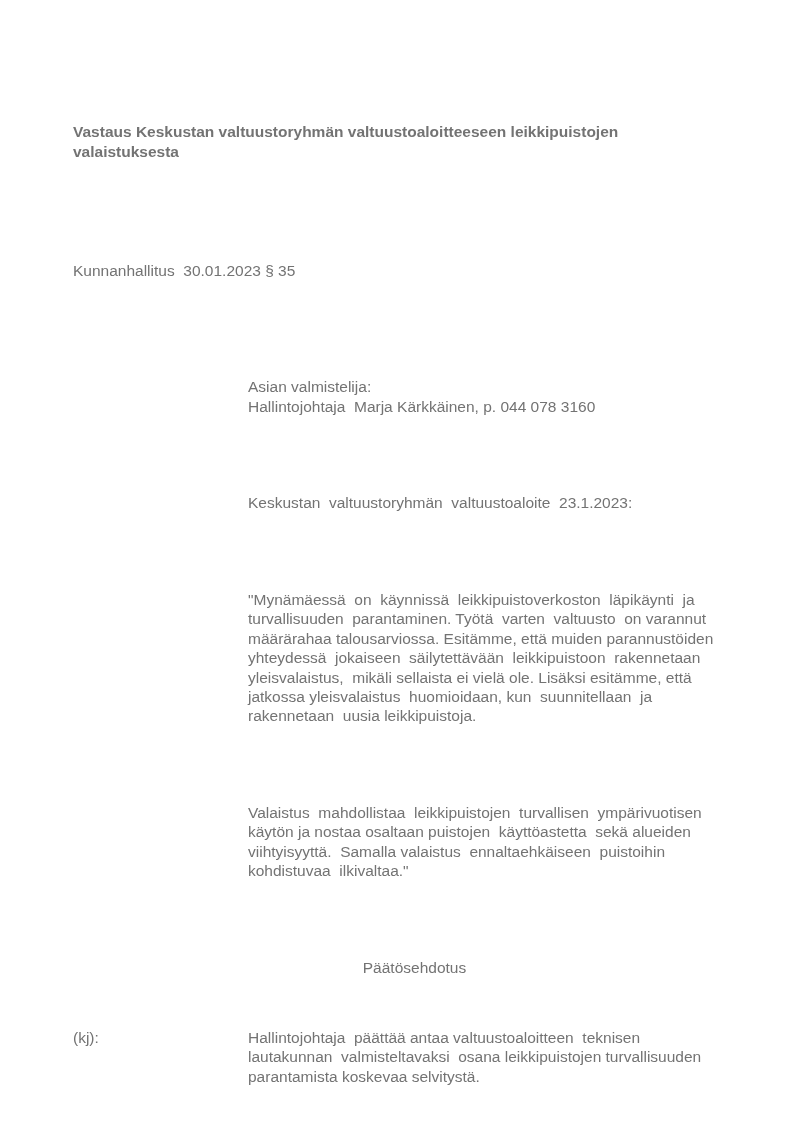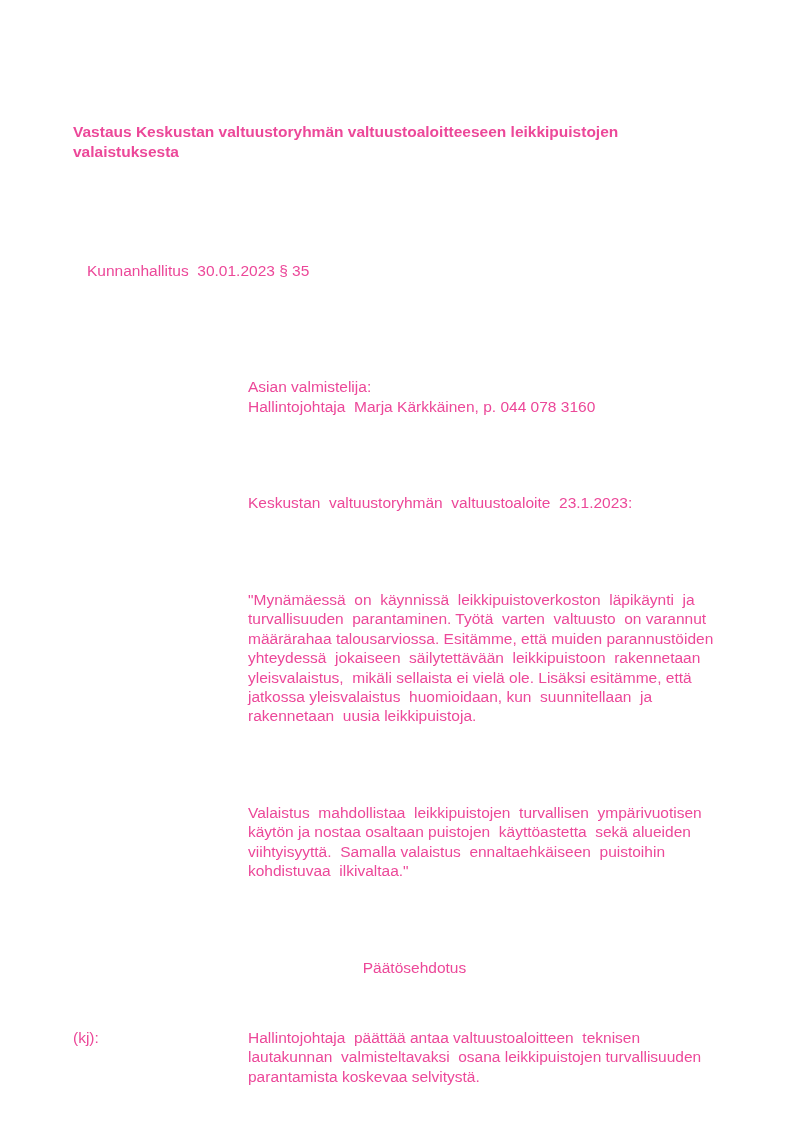--- a/index.html
+++ b/index.html
@@ -10,32 +10,32 @@
   .page {
     position: relative;
     width: 794px;
     height: 1122px;
     background: #ffffff;
     box-sizing: border-box;
     padding: 64px 38px 0 73px;
     font-family: "Liberation Sans", sans-serif;
     font-size: 15.5px;
     line-height: 19.4px;
-    color: #ec4899;
+    color: #737373;
     white-space: pre-wrap;
     overflow: hidden;
   }
   .title {
     margin: 0;
     font-size: 15.5px;
     font-weight: bold;
     max-width: 625px;
   }
   .h-sec {
-    margin: 22px 0 0 14px;
+    margin: 22px 0 0 0;
   }
   .block {
     margin-top: 19px;
     margin-left: 175px;
     max-width: 500px;
   }
   .block-first {
     margin-top: 39px;
   }
   .row {

